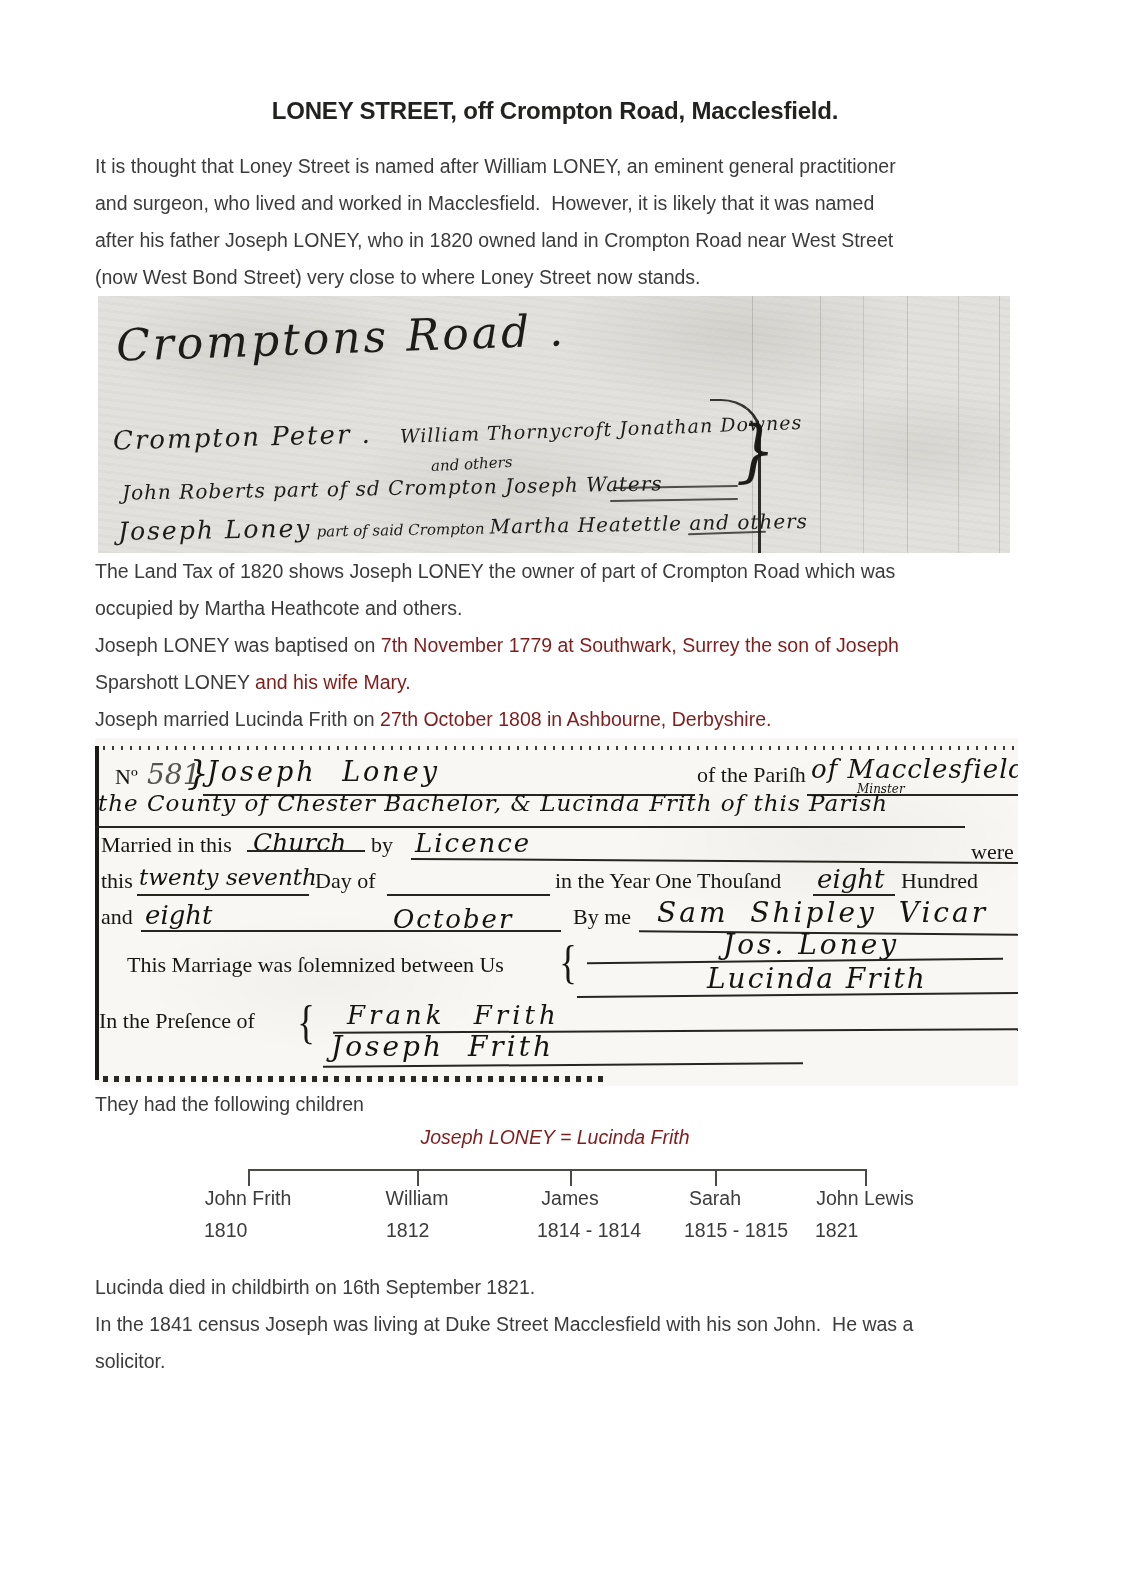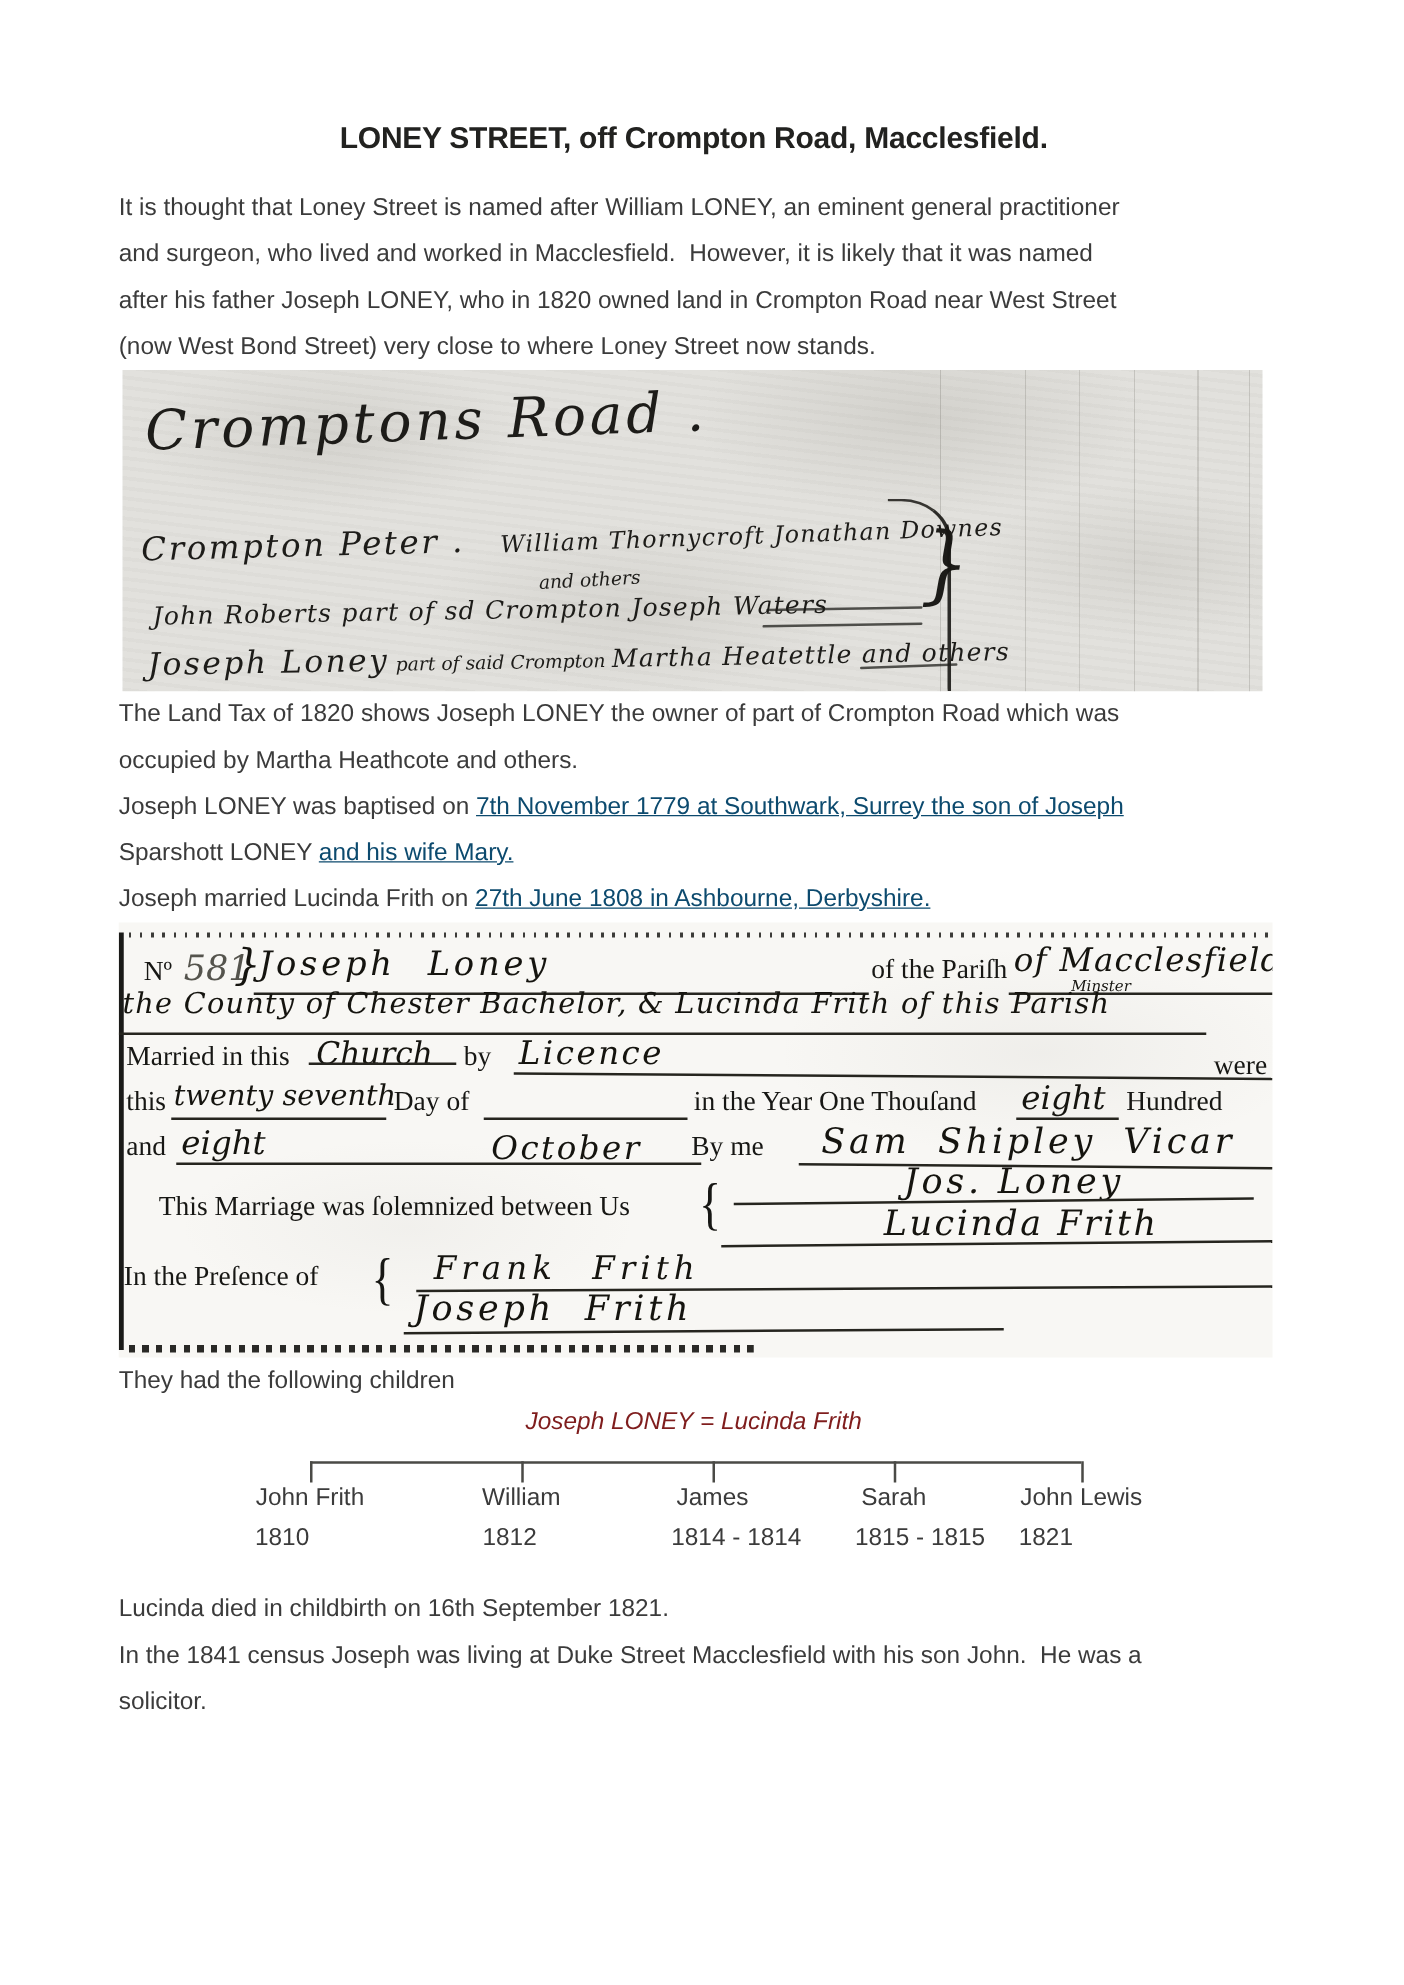--- a/index.html
+++ b/index.html
@@ -11,21 +11,21 @@
   .page{width:920px;padding:96px 0 0 95px;}
   h1.title{
     margin:0 0 22px 0;text-align:center;
     font-size:24px;line-height:30px;font-weight:700;color:#222220;
     letter-spacing:-0.2px;
   }
   p.body{
     margin:0;font-size:19.5px;line-height:37px;color:#3b3b3b;
     white-space:pre-line;
   }
-  .gray{color:#0c4a6e;text-decoration:underline;} .mt12{margin-top:12px;} .mb6{margin-bottom:6px;} .mt18{margin-top:18px;}
+  .gray{color:#7f1d1d;} .mt12{margin-top:12px;} .mb6{margin-bottom:6px;} .mt18{margin-top:18px;}
 
   
   .scan1{
     position:relative;width:912px;height:257px;margin-left:3px;
     background:
       linear-gradient(90deg, transparent 654px, rgba(110,108,100,.28) 654px, rgba(110,108,100,.28) 655px, transparent 655px),
       linear-gradient(90deg, transparent 722px, rgba(110,108,100,.25) 722px, rgba(110,108,100,.25) 723px, transparent 723px),
       linear-gradient(90deg, transparent 765px, rgba(110,108,100,.22) 765px, rgba(110,108,100,.22) 766px, transparent 766px),
       linear-gradient(90deg, transparent 809px, rgba(110,108,100,.25) 809px, rgba(110,108,100,.25) 810px, transparent 810px),
       linear-gradient(90deg, transparent 860px, rgba(110,108,100,.22) 860px, rgba(110,108,100,.22) 861px, transparent 861px),
@@ -123,21 +123,21 @@
     <div class="dash d2"></div>
     <div class="dash d3"></div>
   </div>
 
   <p class="body mt12 mb6">The Land Tax of 1820 shows Joseph LONEY the owner of part of Crompton Road which was
 occupied by Martha Heathcote and others.</p>
 
   <p class="body mb6"><span>Joseph LONEY was baptised on </span><span class="gray">7th November 1779 at Southwark, Surrey the son of Joseph
 </span><span>Sparshott LONEY </span><span class="gray">and his wife Mary.</span></p>
 
-  <p class="body"><span>Joseph married Lucinda Frith on </span><span class="gray">27th June 1808 in Ashbourne, Derbyshire.</span></p>
+  <p class="body"><span>Joseph married Lucinda Frith on </span><span class="gray">27th October 1808 in Ashbourne, Derbyshire.</span></p>
 
   <div class="scan2">
     <span class="pr" style="left:20px;top:26px;">Nº</span>
     <span class="sc" style="left:52px;top:20px;font-size:28px;color:#55544d;">581</span>
     <span class="sc" style="left:92px;top:14px;font-size:34px;">}</span>
     <span class="sc" style="left:112px;top:18px;font-size:27px;letter-spacing:3px;word-spacing:14px;">Joseph Loney</span>
     <div class="rule" style="left:108px;top:56px;width:492px;"></div>
     <span class="pr" style="left:602px;top:24px;">of the Pariſh</span>
     <span class="sc" style="left:716px;top:16px;letter-spacing:1px;">of Macclesfield</span>
     <div class="rule" style="left:712px;top:56px;width:211px;"></div>
@@ -161,21 +161,21 @@
     <span class="sc" style="left:298px;top:126px;letter-spacing:2px;margin-top:40px;">October</span>
     <div class="rule" style="left:292px;top:156px;width:163px;"></div>
     <span class="pr" style="left:460px;top:130px;">in the Year One Thouſand</span>
     <span class="sc" style="left:722px;top:126px;">eight</span>
     <div class="rule" style="left:718px;top:156px;width:82px;"></div>
     <span class="pr" style="left:806px;top:130px;">Hundred</span>
 
     <span class="pr" style="left:6px;top:166px;">and</span>
     <span class="sc" style="left:50px;top:162px;">eight</span>
     <div class="rule" style="left:46px;top:192px;width:420px;"></div>
-    <span class="pr" style="left:458px;top:166px;">By me</span>
+    <span class="pr" style="left:478px;top:166px;">By me</span>
     <span class="sc" style="left:562px;top:158px;font-size:28px;letter-spacing:3px;word-spacing:10px;">Sam Shipley Vicar</span>
     <div class="rule" style="left:544px;top:194px;width:379px;transform:rotate(.5deg);"></div>
 
     <span class="pr" style="left:32px;top:214px;">This Marriage was ſolemnized between Us</span>
     <span class="br" style="left:462px;top:198px;">{</span>
     <span class="sc" style="left:628px;top:190px;font-size:28px;letter-spacing:3px;">Jos. Loney</span>
     <div class="rule" style="left:492px;top:222px;width:416px;transform:rotate(-.6deg);"></div>
     <span class="sc" style="left:612px;top:224px;font-size:28px;letter-spacing:2px;">Lucinda Frith</span>
     <div class="rule" style="left:482px;top:256px;width:441px;transform:rotate(-.5deg);"></div>
 

